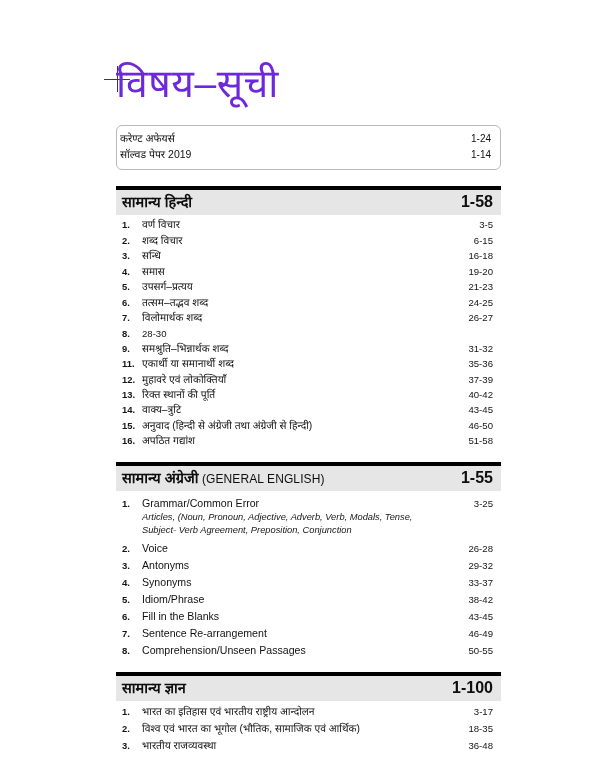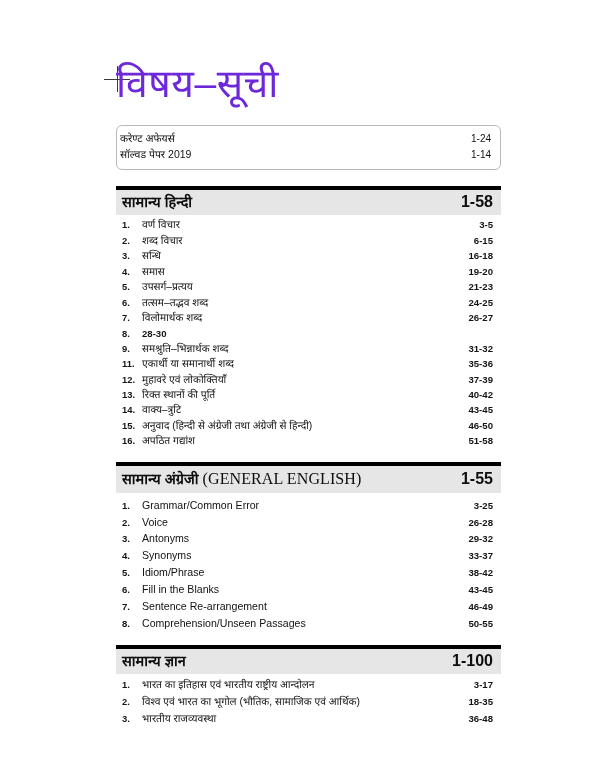--- a/index.html
+++ b/index.html
@@ -90,24 +90,23 @@
     box-sizing: border-box;
   }
   .section-head .sh-title {
     font-size: 14.5px;
     font-weight: 700;
     color: #0e0e0e;
     line-height: 1.25;
     white-space: nowrap;
   }
   .section-head .sh-title .sub-en {
-    font-size: 16px;
+    font-size: 12px;
     font-weight: 400;
     letter-spacing: 0.1px;
-    font-family: Liberation Serif, serif;
   }
   .section-head .sh-pages {
     font-size: 16px;
     font-weight: 700;
     color: #0e0e0e;
     white-space: nowrap;
     padding-left: 12px;
   }
 
   .section-body {
@@ -133,21 +132,21 @@
     box-sizing: border-box;
   }
   .toc-item .label {
     flex: 1 1 auto;
     color: #111;
     padding-right: 8px;
   }
   .toc-item .pages {
     flex: 0 0 auto;
     font-size: 9.6px;
-    font-weight: 700;
+    font-weight: 400;
     color: #141414;
     white-space: nowrap;
     text-align: right;
   }
 
   
   .sec-en .toc-item { font-size: 10.6px; padding: 3.2px 8px 3.2px 4px; }
   .sec-en .toc-item .num { font-size: 9.6px; }
 
   .sub-note {
@@ -271,20 +270,24 @@
         <div class="section-head">
           <div class="sh-title"><span>सामान्य अंग्रेजी</span><span class="sub-en"> (GENERAL ENGLISH)</span></div>
           <div class="sh-pages">1-55</div>
         </div>
         <div class="section-body">
           <div class="toc-item">
             <span class="num">1.</span>
             <span class="label">Grammar/Common Error</span>
             <span class="pages">3-25</span>
           </div>
+          <div class="sub-note">
+            <div>Articles, (Noun, Pronoun, Adjective, Adverb, Verb, Modals, Tense,</div>
+            <div>Subject- Verb Agreement, Preposition, Conjunction</div>
+          </div>
           <div class="toc-item">
             <span class="num">2.</span>
             <span class="label">Voice</span>
             <span class="pages">26-28</span>
           </div>
           <div class="toc-item">
             <span class="num">3.</span>
             <span class="label">Antonyms</span>
             <span class="pages">29-32</span>
           </div>

